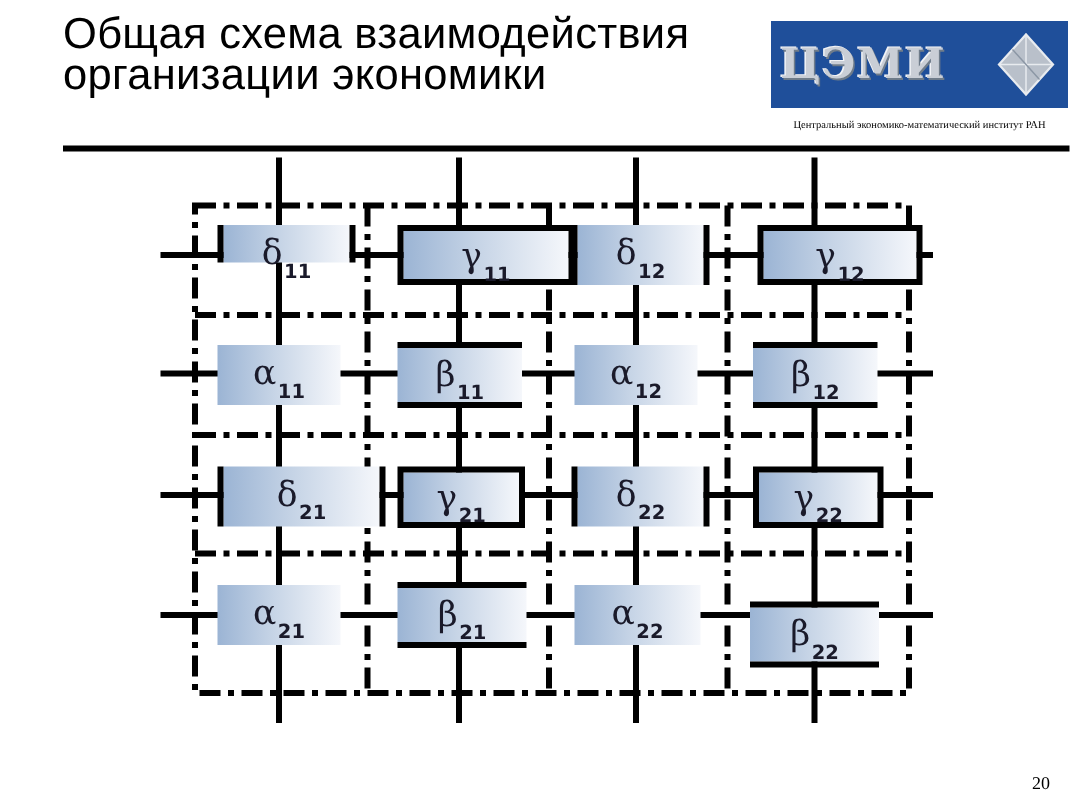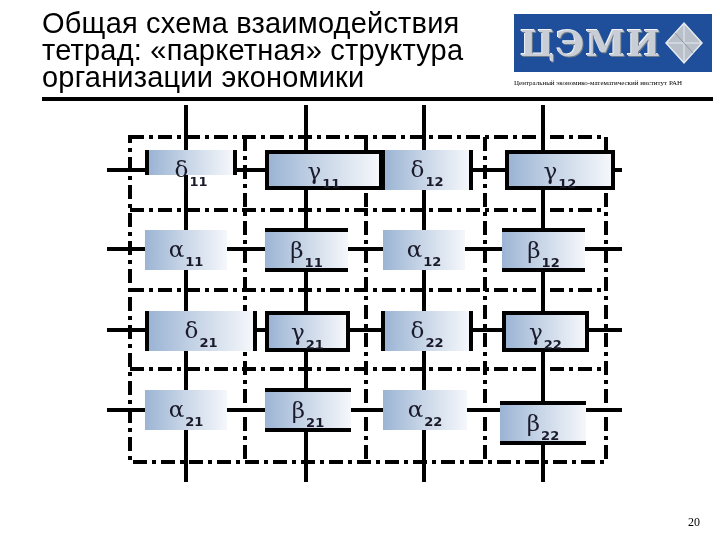--- a/index.html
+++ b/index.html
@@ -1,35 +1,34 @@
 <!DOCTYPE html>
 <html><head>
 <meta charset="utf-8">
 <style>
   html,body{margin:0;padding:0;background:#fff;}
   body{width:720px;height:540px;position:relative;overflow:hidden;font-family:"Liberation Sans",sans-serif;}
   .title{position:absolute;left:42px;top:10px;width:470px;font-size:29px;line-height:27px;color:#000;letter-spacing:0.2px;}
   .title div{white-space:nowrap;}
   .rule{position:absolute;left:42px;top:97px;width:671px;height:4px;background:#000;}
   .logo{position:absolute;left:514px;top:14px;width:198px;height:58px;background:#1f4f9a;overflow:hidden;}
-  .logo-text{position:absolute;left:6px;top:6px;font-family:"DejaVu Serif",serif;font-weight:bold;font-size:36px;line-height:46px;color:#c9ced6;letter-spacing:1px;text-shadow:1px 1px 0 #6f7c8a,-1px -1px 0 #f1f3f6;}
+  .logo-text{position:absolute;left:6px;top:6px;font-family:"DejaVu Serif",serif;font-weight:bold;font-size:28px;line-height:46px;color:#c9ced6;letter-spacing:1px;text-shadow:1px 1px 0 #6f7c8a,-1px -1px 0 #f1f3f6;}
   .logo-diamond{position:absolute;right:6px;top:6px;width:44px;height:46px;}
-  .logo-caption{position:absolute;left:514px;top:79px;width:198px;text-align:left;font-family:"Liberation Serif",serif;font-size:7px;color:#000;white-space:nowrap;}
+  .logo-caption{position:absolute;left:514px;top:79px;width:198px;text-align:center;font-family:"Liberation Serif",serif;font-size:7px;color:#000;white-space:nowrap;}
   .diagram{position:absolute;left:0;top:0;width:720px;height:540px;}
   .cell-box{position:absolute;background:linear-gradient(90deg,#9bb4d4 0%,#c6d4e6 45%,#f5f7fb 100%);}
   .cell-label{position:absolute;left:0;right:0;top:0;bottom:0;text-align:center;font-family:"DejaVu Serif",serif;font-size:23px;line-height:38px;color:#1a1a2a;}
   .cell-label .sub{font-family:"DejaVu Sans",sans-serif;font-weight:bold;font-size:13px;vertical-align:-9px;margin-left:1px;}
   .page-num{position:absolute;left:688px;top:515px;font-family:"Liberation Serif",serif;font-size:12px;color:#000;}
 </style>
 </head>
 <body>
 
 <div class="title">
   <div>Общая схема взаимодействия</div>
-  <div>тетрад: «паркетная» структура</div>
   <div>организации экономики</div>
 </div>
 <div class="rule"></div>
 
 <div class="logo">
   <div class="logo-text">ЦЭМИ</div>
   <svg class="logo-diamond" viewBox="0 0 44 46">
     <polygon points="4,23 22,3 40,23 22,43" fill="#b9c0ca" stroke="#e8ebef" stroke-width="1.5"></polygon>
     <polyline points="4,23 40,23" stroke="#e8ebef" stroke-width="1" fill="none"></polyline>
     <polyline points="22,3 22,43" stroke="#e8ebef" stroke-width="1" fill="none"></polyline>

